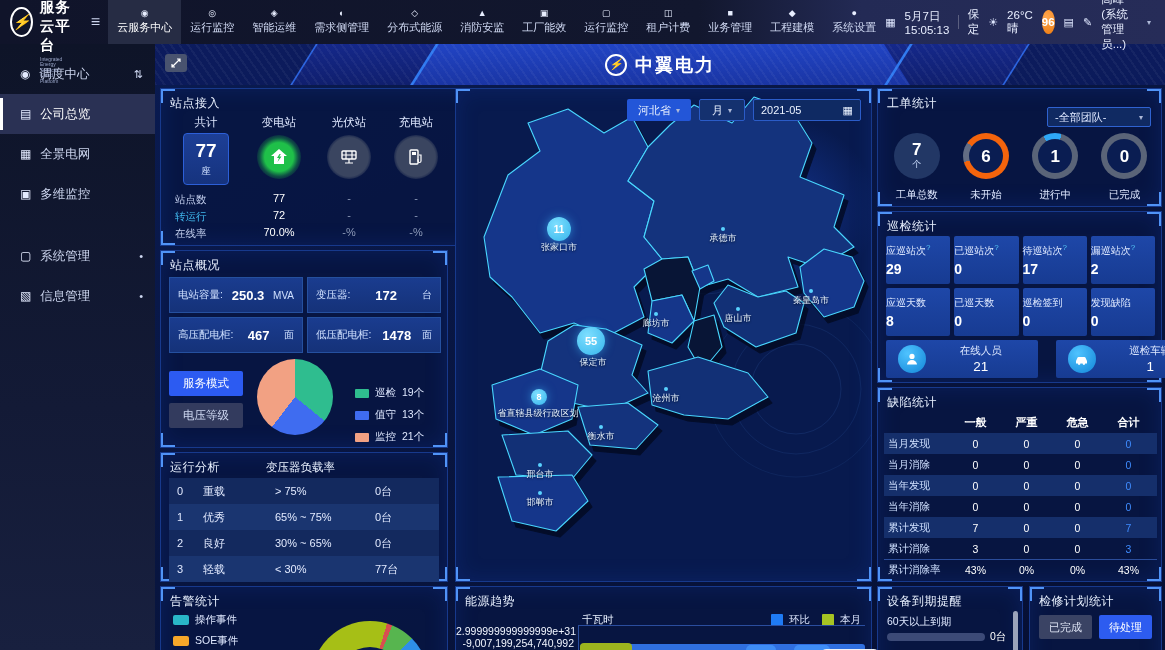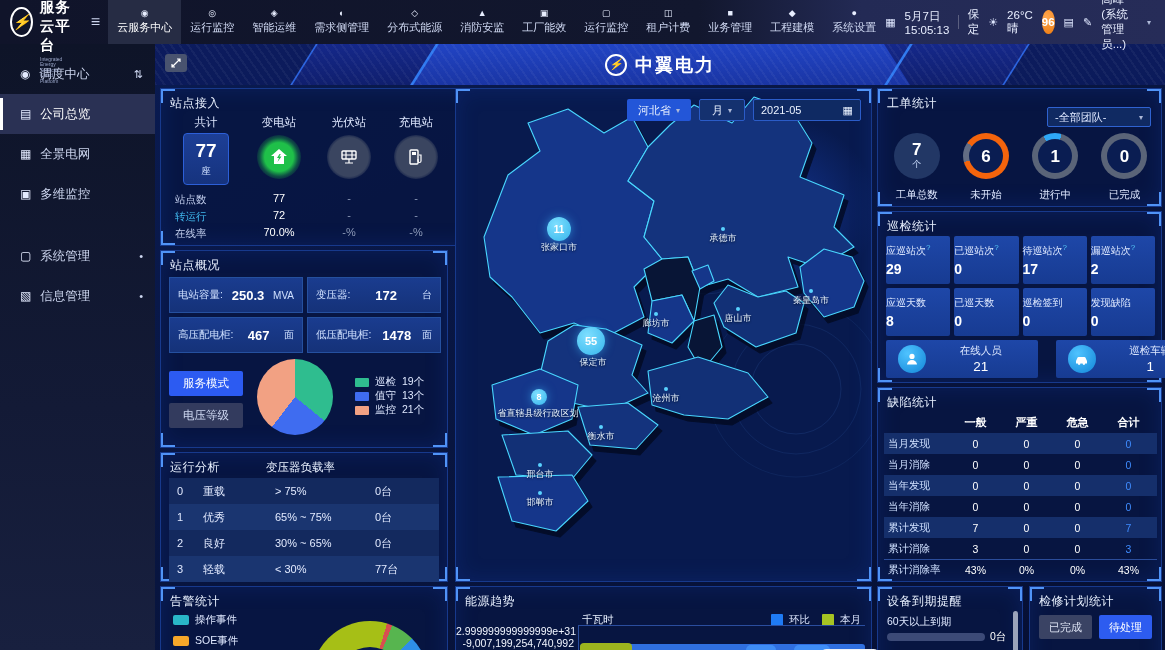--- a/index.html
+++ b/index.html
@@ -330,21 +330,21 @@
         <span class="uu">面</span>
     </div>
     <div class="abs so-box" style="left:146px;top:66px;width:134px;height:36px">
       <span class="lb">低压配电柜:</span>
         <span class="vv">1478</span>
         <span class="uu">面</span>
     </div>
     <div class="abs so-btn on" style="left:8px;top:120px">服务模式</div>
     <div class="abs so-btn off" style="left:8px;top:152px">电压等级</div>
     <div class="abs pie" style="left:96px;top:108px;width:76px;height:76px;background:conic-gradient(#2fbd8f 0 35.8%,#3f6cf0 35.8% 60.4%,#f2a183 60.4% 100%)"></div>
-    <div class="abs" style="left:194px;top:124px;display:flex;flex-direction:column;">
+    <div class="abs" style="left:194px;top:135px;display:flex;flex-direction:column;gap:8px">
       <div class="lg-row">
           <span class="lg-sw" style="background:#2fbd8f"></span>
           <span>巡检</span>
           <span>19个</span>
         </div>
       <div class="lg-row">
           <span class="lg-sw" style="background:#3f6cf0"></span>
           <span>值守</span>
           <span>13个</span>
         </div>

